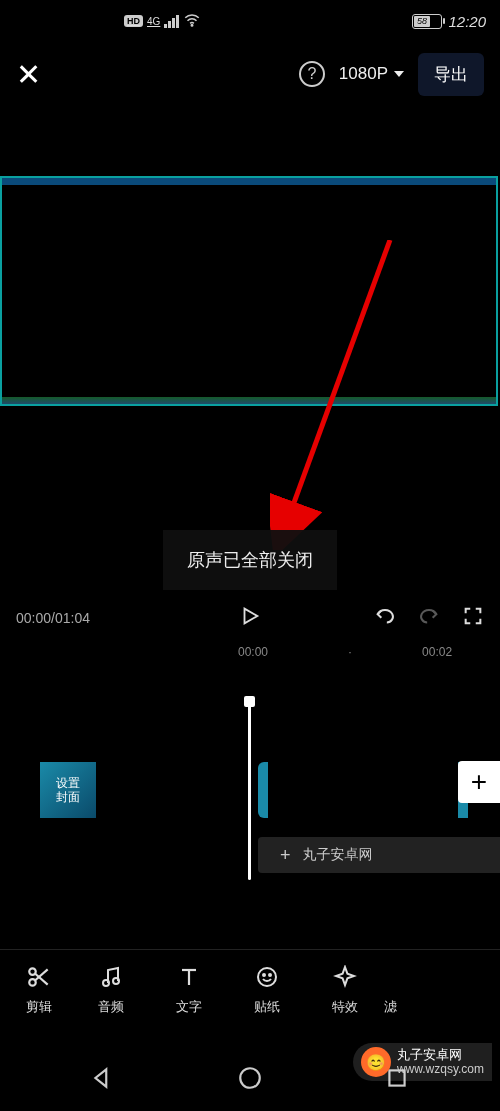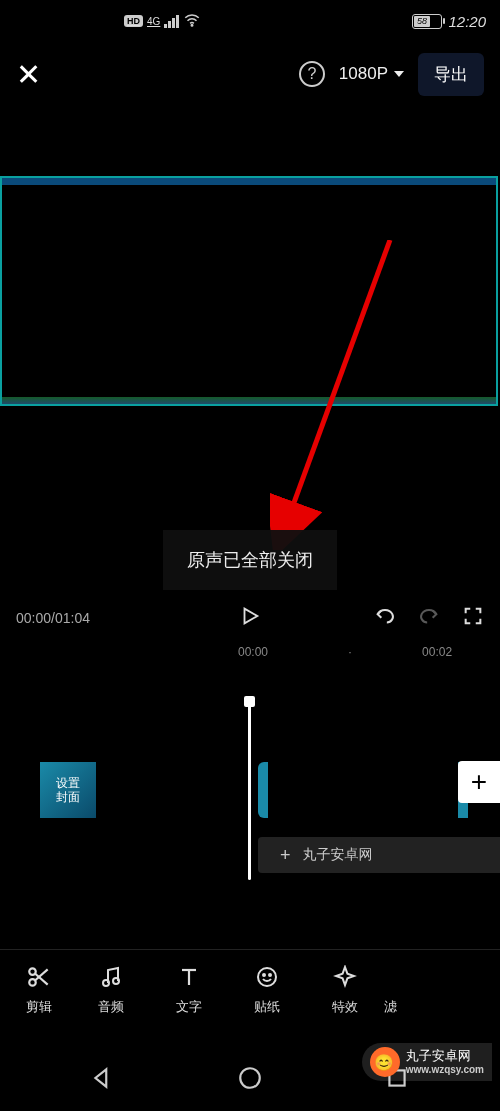--- a/index.html
+++ b/index.html
@@ -58,21 +58,21 @@
 .tool-item .tl { font-size: 13px; margin-top: 6px; }
 .tool-item.cut { flex: 0 0 66px; }
 .tool-item.last { flex: 0 0 36px; text-align: left; }
 
 .nav-bar { position: absolute; bottom: 0; left: 0; right: 0; height: 62px; display: flex; align-items: center; justify-content: space-around; padding: 0 30px; }
 .nav-bar svg { width: 26px; height: 26px; }
 
 .watermark { position: absolute; bottom: 30px; right: 8px; display: flex; align-items: center; gap: 6px; background: rgba(255,255,255,0.12); padding: 4px 8px; border-radius: 20px 0 0 20px; }
 .wm-logo { width: 30px; height: 30px; background: #ff6a2a; border-radius: 50%; display: flex; align-items: center; justify-content: center; color: #fff; font-size: 16px; }
 .wm-text { font-size: 13px; color: #fff; line-height: 1.1; }
-.wm-sub { font-size: 10px; color: #ccc; font-weight: bold; }
+.wm-sub { font-size: 12px; color: #ccc; }
 
 .triangle-down { width: 0; height: 0; border-left: 5px solid transparent; border-right: 5px solid transparent; border-top: 6px solid #eee; }
 </style>
 </head>
 <body>
 
 <div class="status-bar">
   <div class="status-left">
     <span class="hd-badge">HD</span>
     <span style="font-size:10px;">4G</span>

